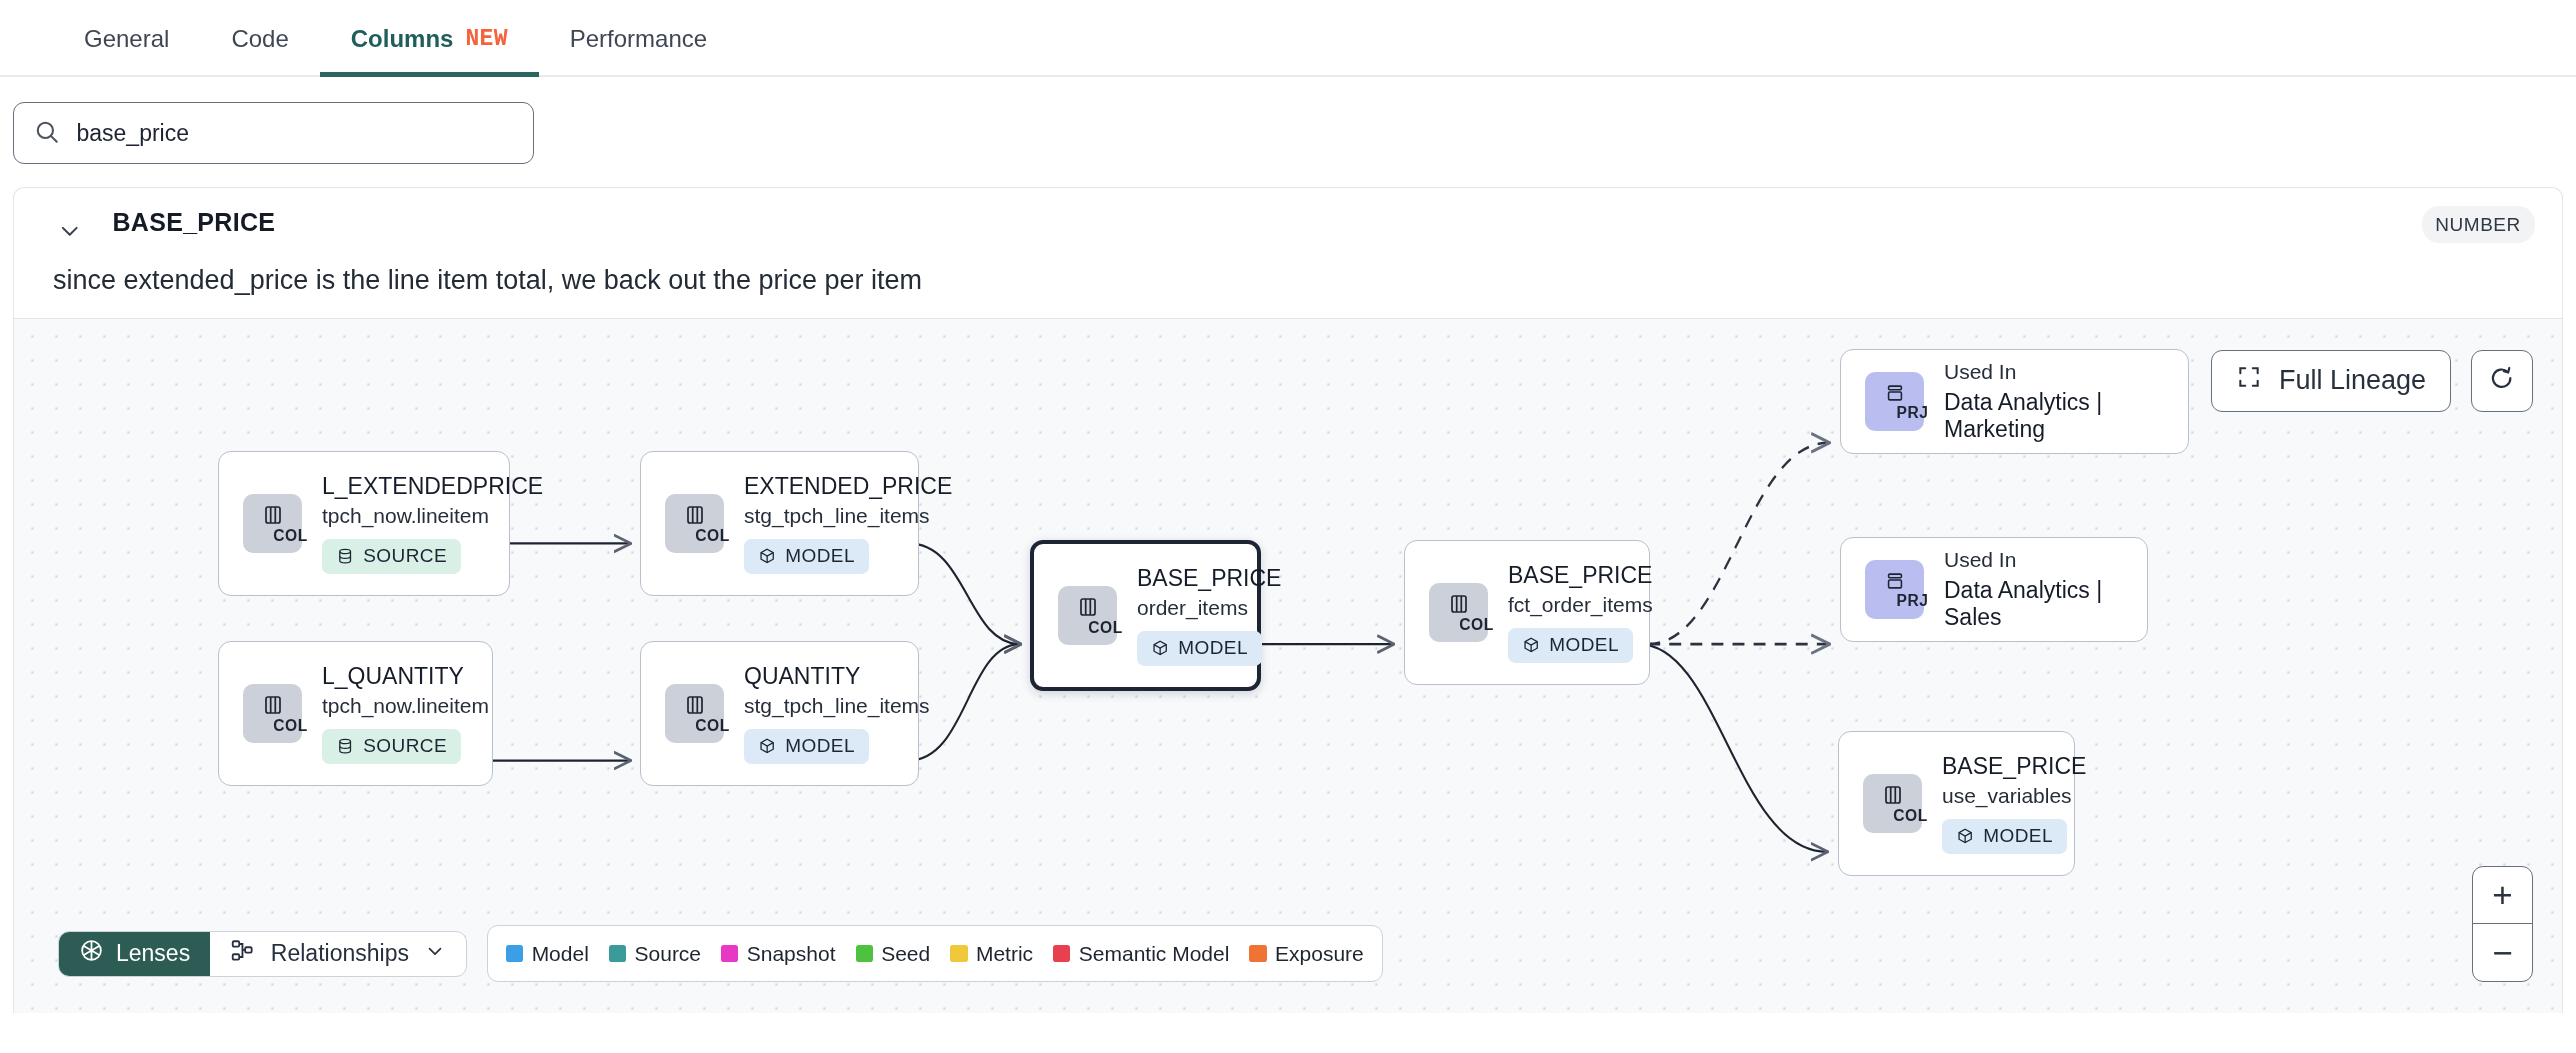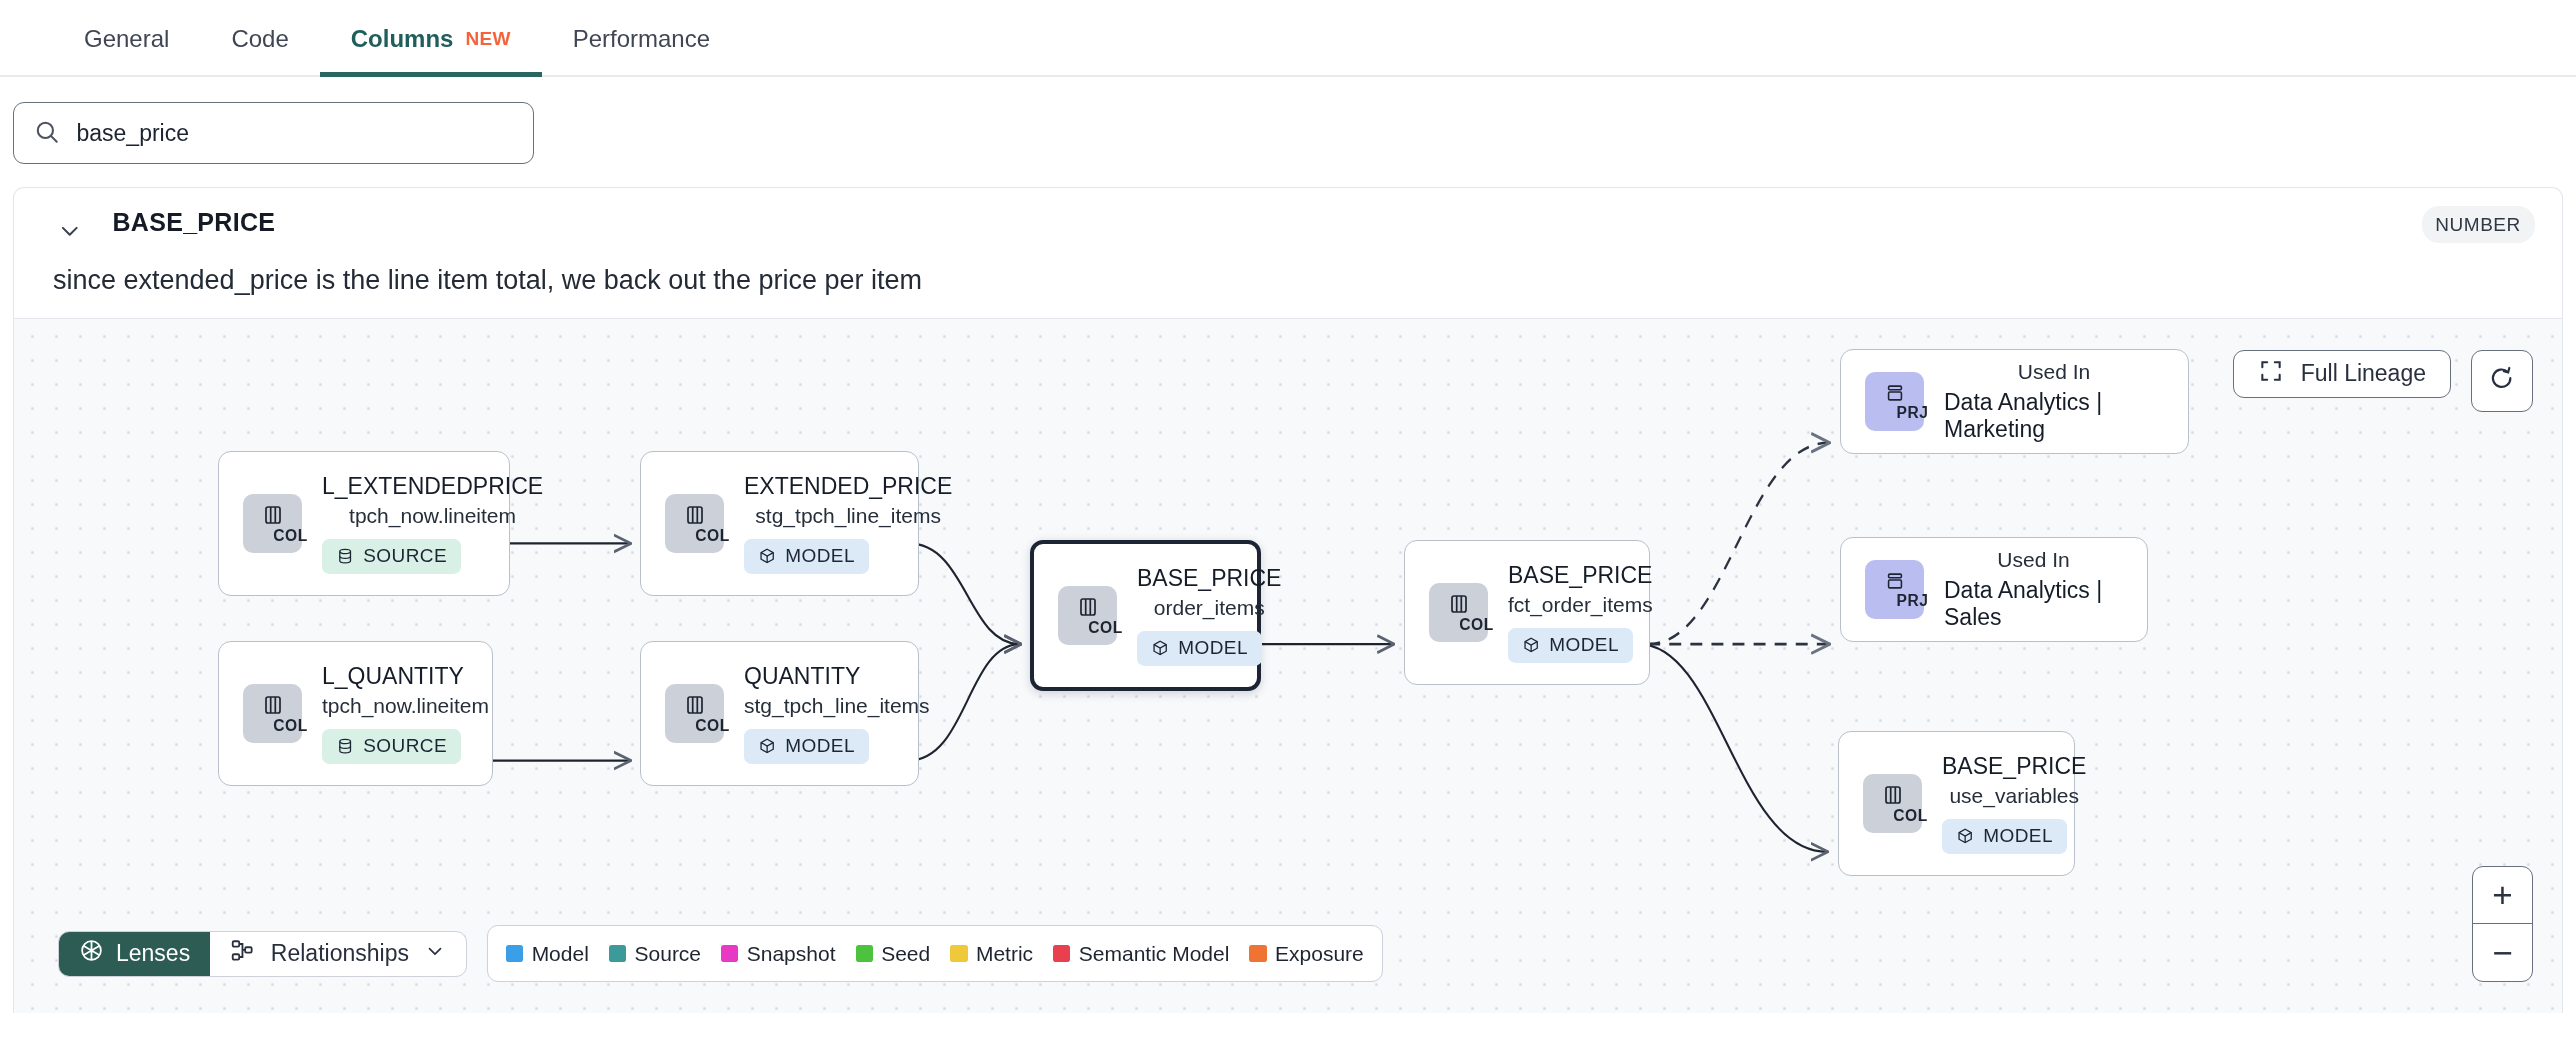--- a/index.html
+++ b/index.html
@@ -43,24 +43,25 @@
   .tab.active { color: #1f5e5b; font-weight: bold; }
   .tab.active::after {
     content: "";
     position: absolute;
     left: 0; right: 0; bottom: 0;
     height: 4.6px;
     background: #2a6560;
     z-index: 2;
   }
   .tab-new {
-    font-size: 19px;
+    font-size: 23px;
     font-weight: bold;
     color: #f4643c;
     letter-spacing: 0.3px;
+    font-family: Liberation Mono, monospace;
   }
   .tab-count {
     min-width: 39px;
     height: 39px;
     padding: 0 11px;
     border-radius: 19px;
     background: #e9ebef;
     color: #39414f;
     font-size: 21px;
     display: flex;
@@ -177,21 +178,21 @@
   .badge-icon .bi-lbl {
     font-size: 15.6px;
     font-weight: bold;
     letter-spacing: 0.5px;
     color: #1e2532;
     line-height: 1;
     margin-left: 36px;
   }
   .node-body { display: flex; flex-direction: column; gap: 4.6px; }
   .node-title { font-size: 23px; color: #161d29; line-height: 1.15; }
-  .node-sub { font-size: 21px; color: #262e3a; line-height: 1.15; text-align: center; }
+  .node-sub { font-size: 21px; color: #262e3a; line-height: 1.15; }
   .pill {
     margin-top: 6.4px;
     align-self: flex-start;
     display: inline-flex;
     align-items: center;
     gap: 9.2px;
     border-radius: 7.3px;
     padding: 6.4px 13.8px;
     font-size: 19px;
     letter-spacing: 0.4px;
@@ -201,27 +202,27 @@
   .pill.source { background: #d9f0e7; }
 
   
   .ctl-top {
     position: absolute;
     top: 31px; right: 29px;
     display: flex; gap: 20px;
     z-index: 5;
   }
   .btn-full {
-    height: 48px;
+    height: 62px;
     background: #fff;
     border: 1.8px solid #69707d;
     border-radius: 11px;
     display: flex; align-items: center; gap: 16.5px;
     padding: 0 24px;
-    font-size: 23px;
+    font-size: 27px;
     color: #28303d;
     cursor: pointer;
   }
   .btn-sq {
     width: 62px; height: 62px;
     background: #fff;
     border: 1.8px solid #69707d;
     border-radius: 11px;
     display: flex; align-items: center; justify-content: center;
     cursor: pointer;

